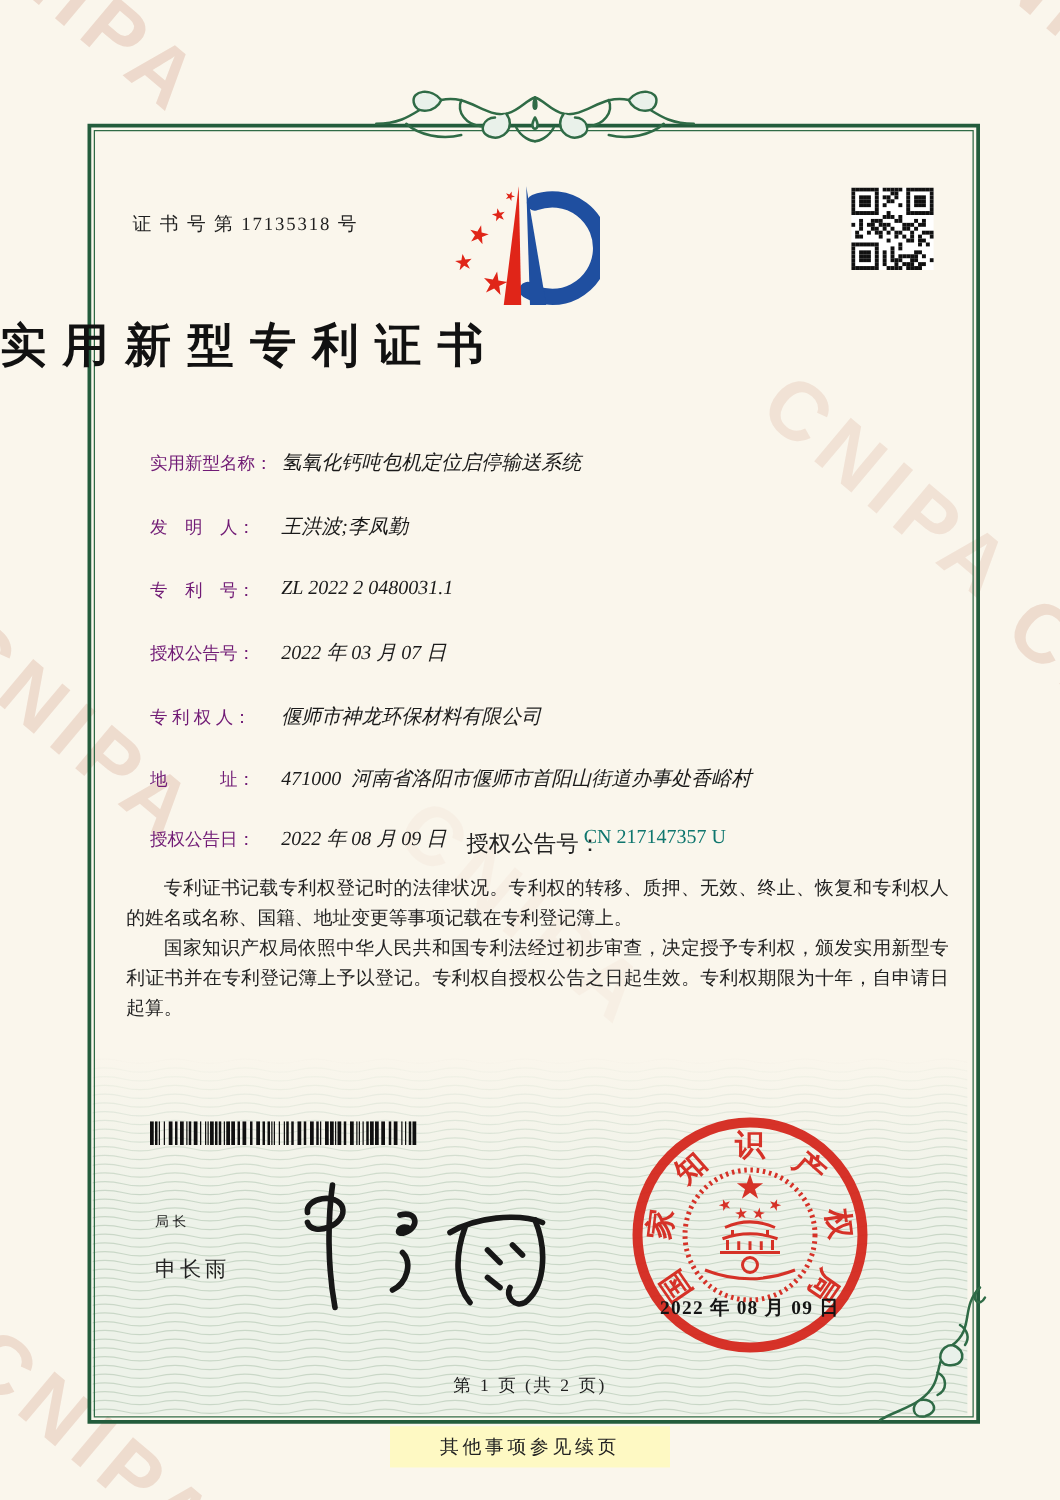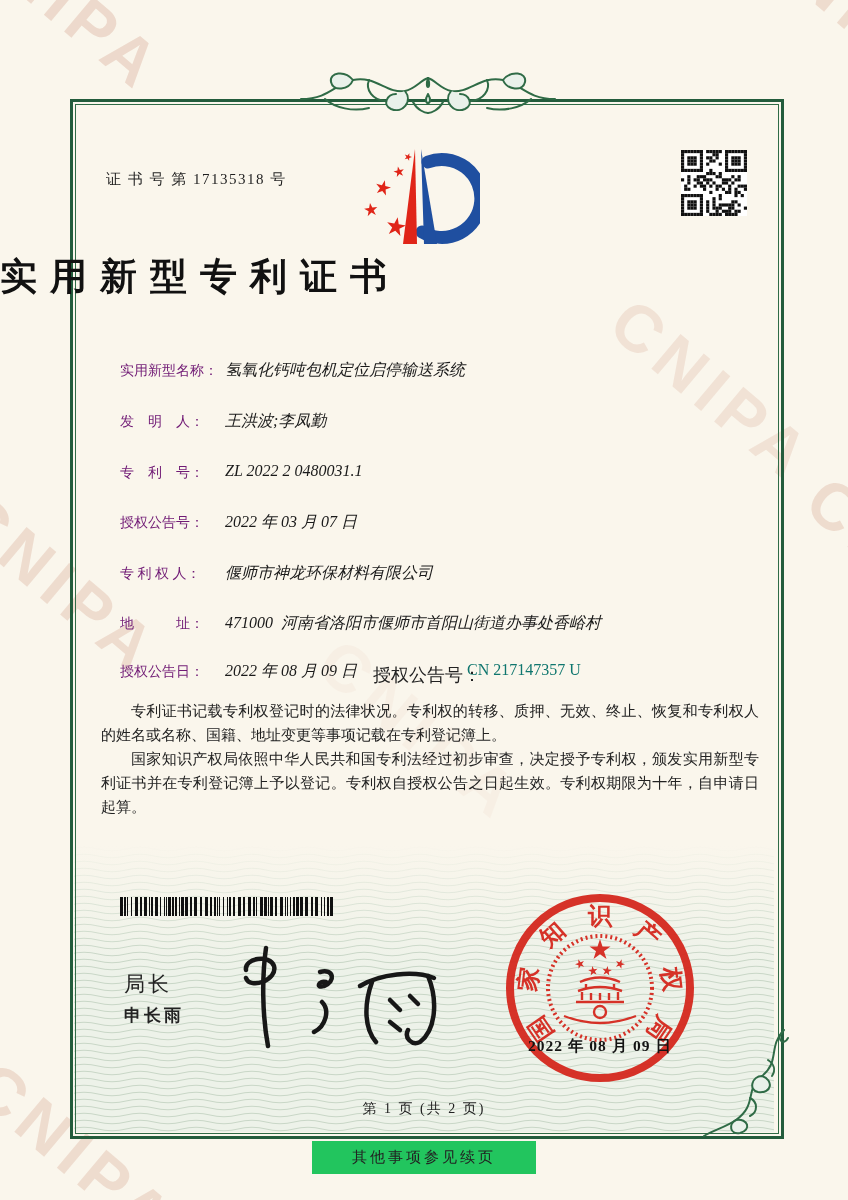--- a/index.html
+++ b/index.html
@@ -24,33 +24,33 @@
   .row{position:absolute;left:120px;width:640px;height:22px;}
   .lab{position:absolute;left:0;top:2px;font-size:14px;white-space:pre;color:#701a75;}
   .val{position:absolute;left:105px;top:0;font-size:16px;white-space:pre;color:#1a1a1a;font-style:italic;}
   .lab2{position:absolute;left:253px;top:2px;font-size:18px;white-space:pre;color:#222;}
   .val2{position:absolute;left:347px;top:0;font-size:16px;white-space:pre;color:#0f766e;}
   .paras{position:absolute;left:101px;top:699px;width:658px;font-size:15px;line-height:24px;
          text-align:justify;color:#222;}
   .paras p{margin:0;text-indent:2em;}
   .barcode{position:absolute;left:120px;top:897px;}
   .sig-title{position:absolute;left:124px;top:970px;font-family:"Liberation Sans",sans-serif;
-             font-size:21px;letter-spacing:3px;color:#222;}
+             font-size:11px;letter-spacing:3px;color:#222;}
   .sig-name{position:absolute;left:124px;top:1004px;font-family:"Liberation Sans",sans-serif;
-            font-size:17px;letter-spacing:3px;color:#222;font-weight:bold;}
+            font-size:17px;letter-spacing:3px;color:#222;}
   .signature{position:absolute;left:222px;top:942px;}
   .seal{position:absolute;left:500px;top:888px;z-index:4;opacity:.95;}
   .seal-ch{fill:#d5281e;font-size:24px;font-weight:700;text-anchor:middle;
            font-family:"Liberation Serif",serif;}
   .seal-date{position:absolute;left:500px;top:1036px;width:200px;z-index:5;text-align:center;
              font-size:15.5px;font-weight:600;letter-spacing:1px;color:#141414;}
   .page-num{position:absolute;left:0;top:1100px;width:100%;text-align:center;font-size:14px;
             letter-spacing:2px;color:#222;}
   .note{position:absolute;left:0;top:1141px;width:100%;text-align:center;}
-  .note span{display:inline-block;background:#22c55e;padding:7px 40px;font-size:15px;
+  .note span{display:inline-block;background:#fef9c3;padding:7px 40px;font-size:15px;
              letter-spacing:3px;color:#222;}
   .ornament-top{position:absolute;left:295px;top:68px;z-index:3;}
   .ornament-corner{position:absolute;left:698px;top:1026px;z-index:3;}
 </style>
 </head>
 <body>
 
 <div class="page">
 
   <span class="wm" style="left:-58px;top:-38px;opacity:.55">CNIPA</span>

